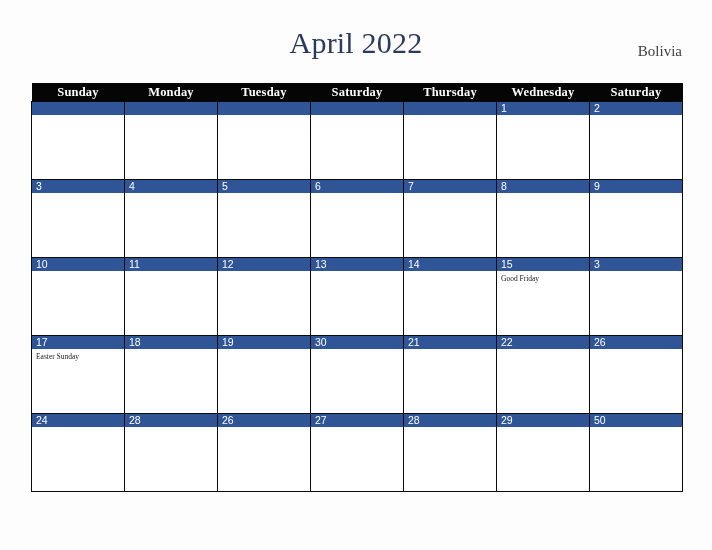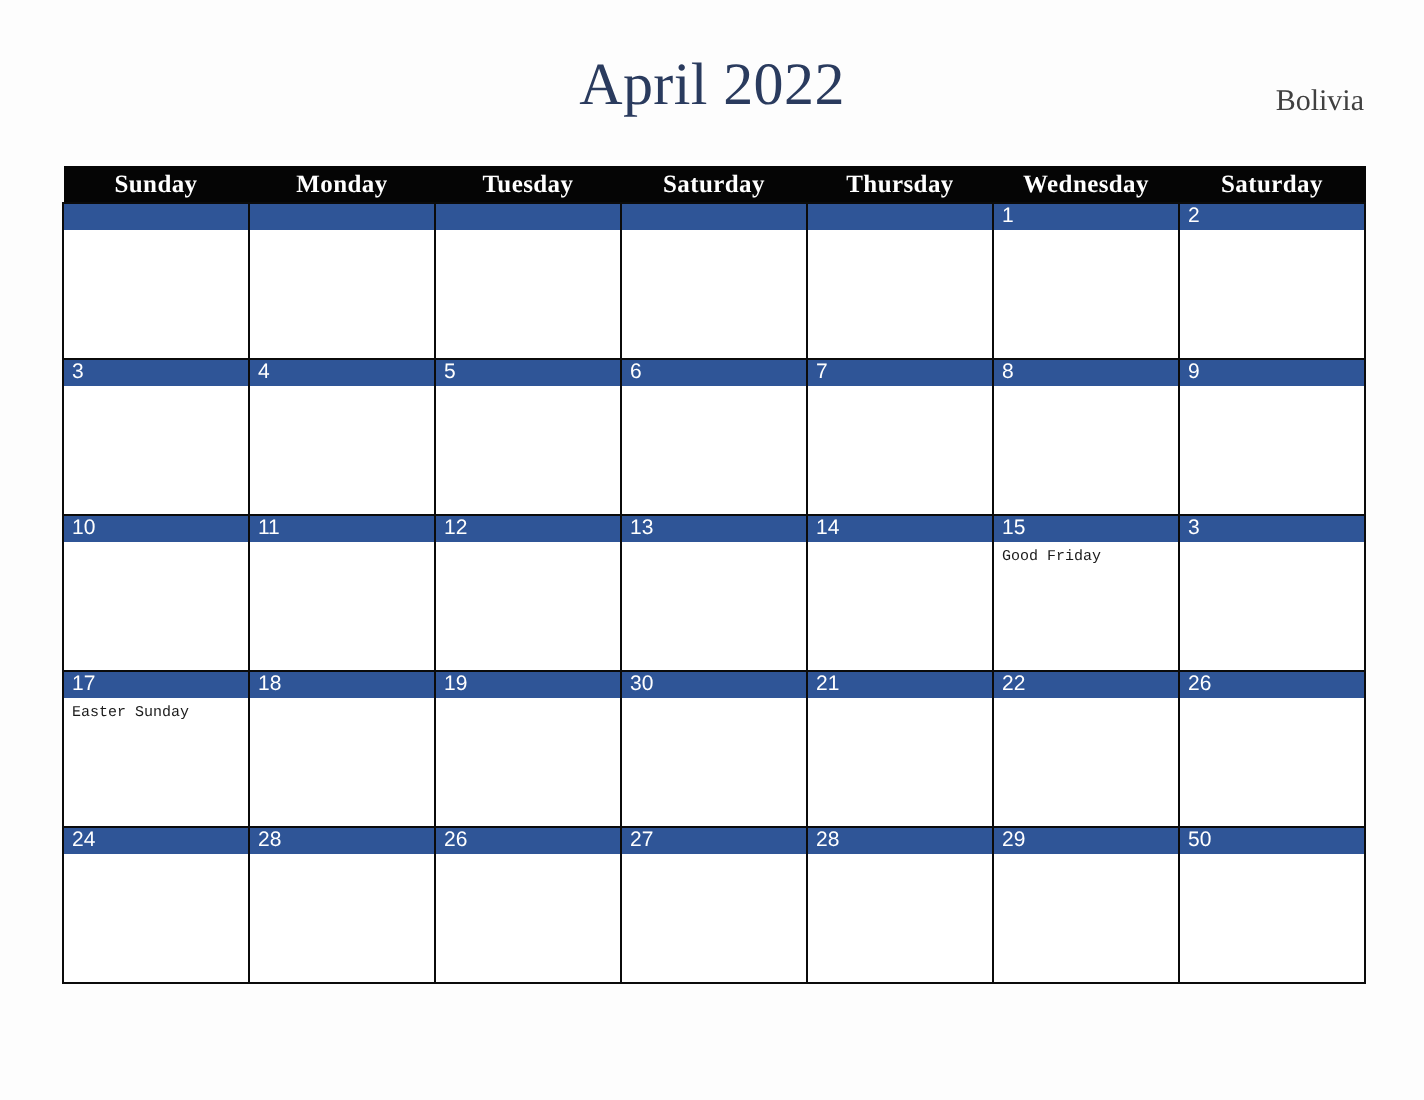--- a/index.html
+++ b/index.html
@@ -128,21 +128,21 @@
     line-height: 13px;
     padding-left: 4px;
     font-family: "Liberation Sans", "DejaVu Sans", sans-serif;
   }
   .datebar.empty { color: transparent; }
 
   .events {
     padding: 3px 3px 0 4px;
   }
   .event {
-    font-family: Liberation Mono, monospace;
+    font-family: Liberation Serif, serif;
     font-size: 7.5px;
     color: #1a1a1a;
     line-height: 10px;
   }
 </style>
 </head>
 <body>
 
 <div class="header">
 

